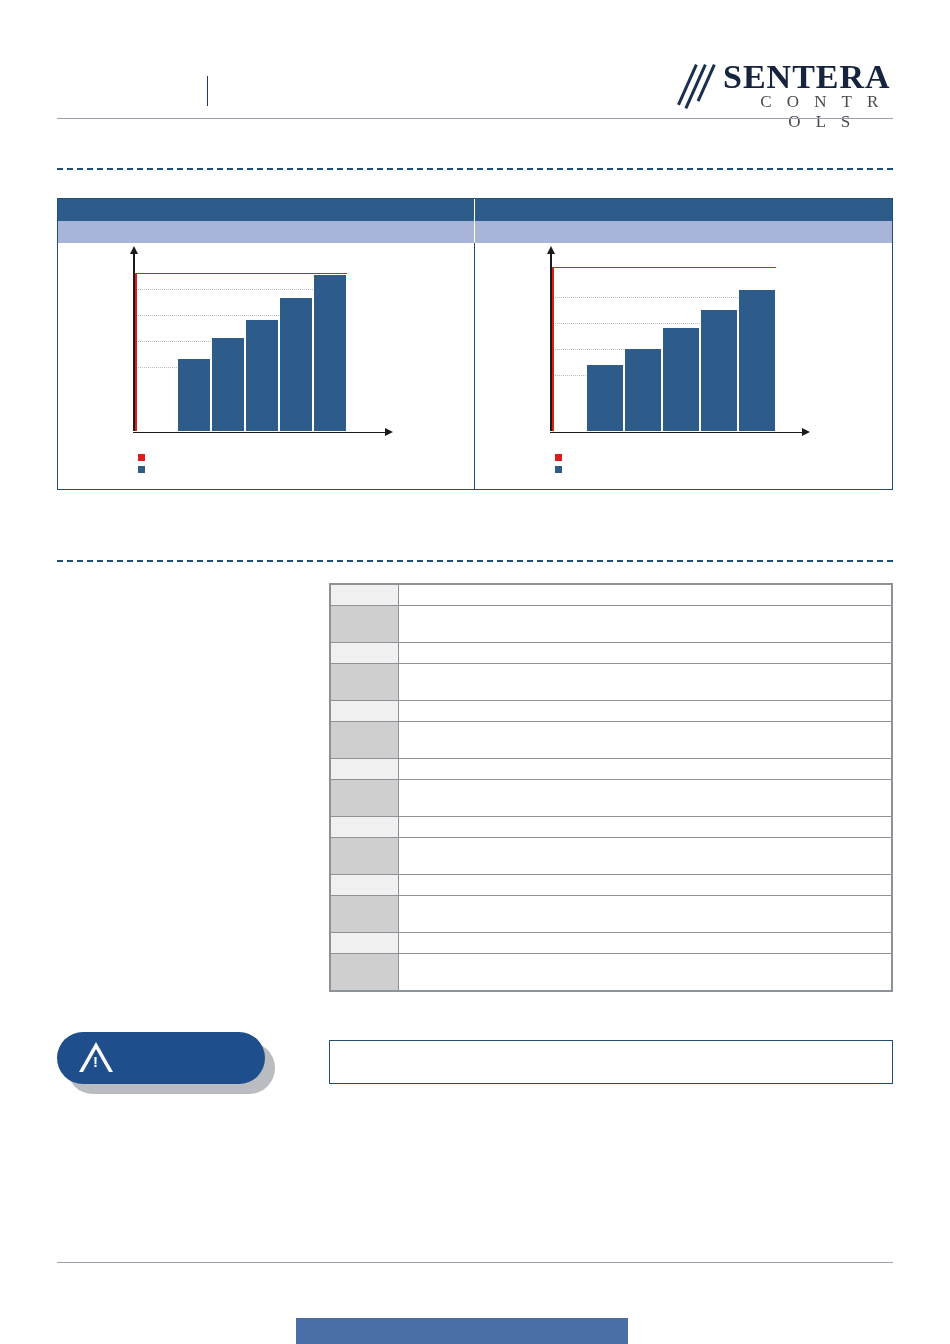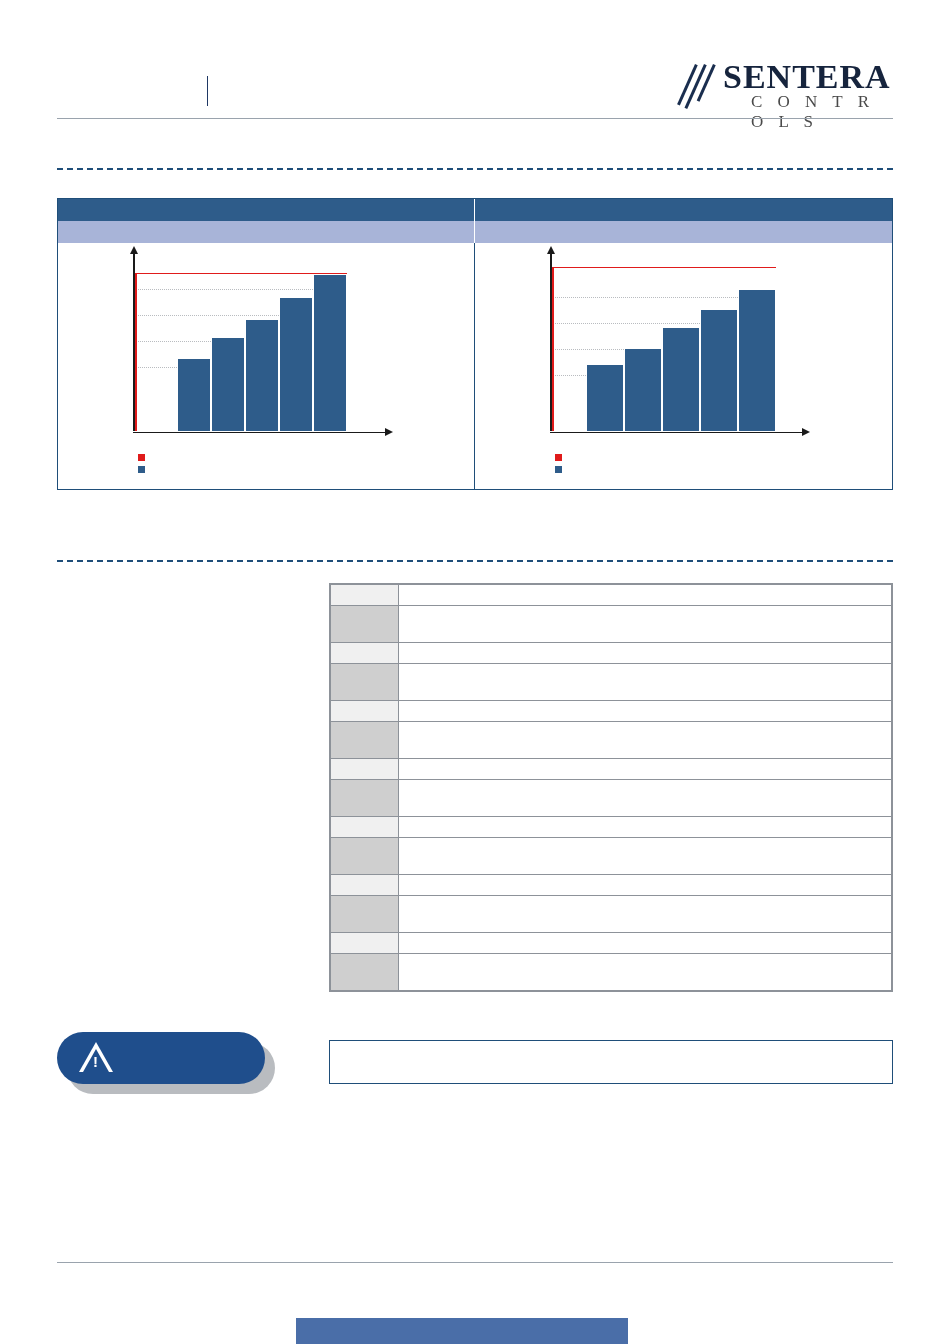--- a/index.html
+++ b/index.html
@@ -15,20 +15,21 @@
     color: #1a1a1a;
     overflow: hidden;
   }
 
   
   .header {
     position: absolute;
     left: 0; top: 0;
     width: 950px;
     height: 130px;
+    text-align: center;
   }
   .header-divider {
     position: absolute;
     left: 57px;
     top: 118px;
     width: 836px;
     height: 1px;
     background: #9aa3ad;
   }
   .header-vbar {

